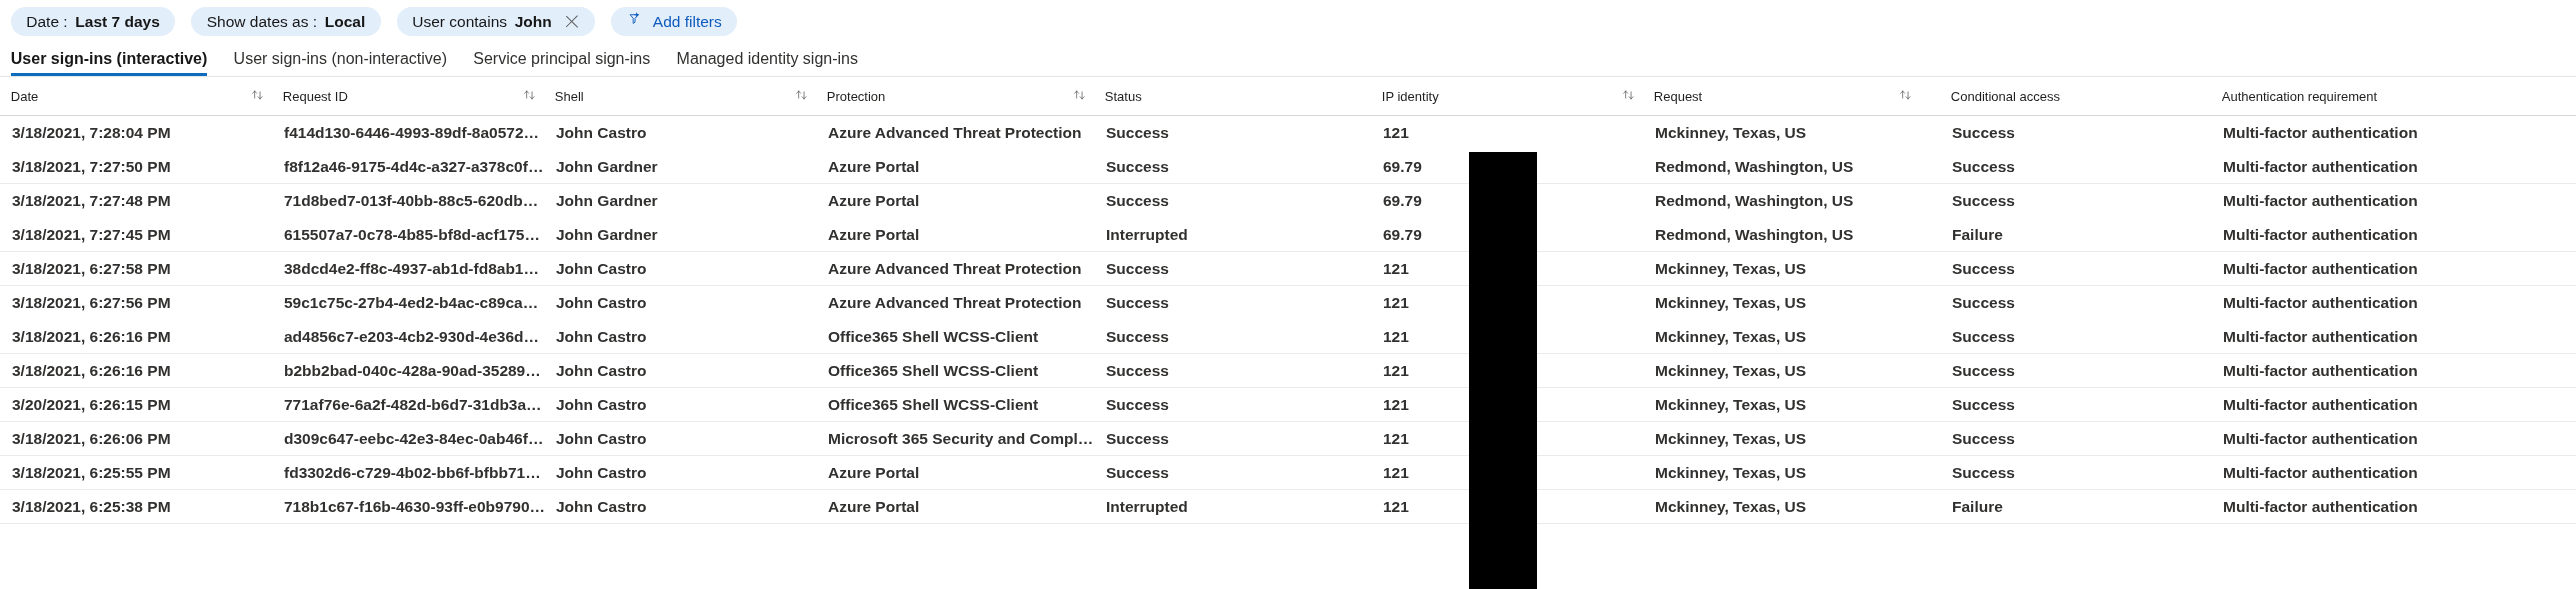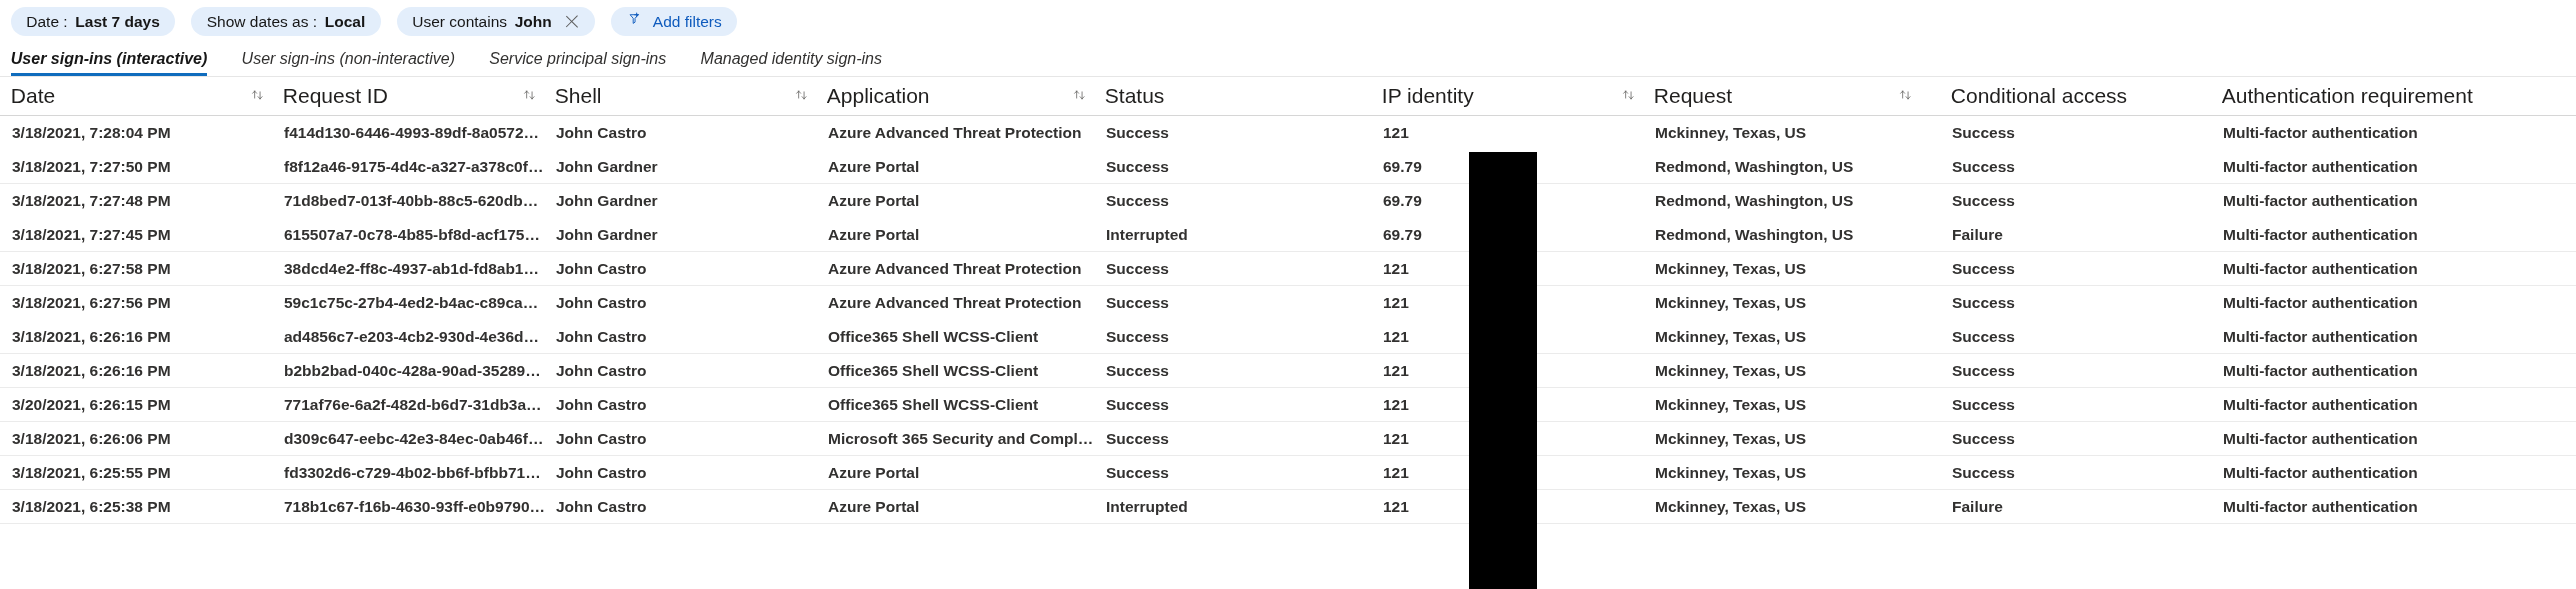--- a/index.html
+++ b/index.html
@@ -54,25 +54,24 @@
   .chip-x::before { transform: rotate(45deg); }
   .chip-x::after  { transform: rotate(-45deg); }
 
   .chip-add { color: #0f5bbd; text-align: right; }
   .add-filter-icon { display:inline-flex; align-items:center; justify-content:center; width:18.6px; height:18.6px; flex:0 0 auto; }
 
   
   .tabs {
     display: flex;
     align-items: flex-end;
-    gap: 8px;
+    gap: 0;
     height: 34px;
     padding-left: 10.8px;
     border-bottom: 0.8px solid #e6e6e6;
-    font-style: italic;
   }
   .tab {
     position: relative;
     font-size: 16px;
     color: #323130;
     padding: 0 15.5px 8.5px 0;
     margin-right: 10.8px;
     cursor: pointer;
     white-space: nowrap;
     user-select: none;
@@ -89,21 +88,21 @@
   
   .grid { width: 2576px; position: relative; }
   .grid-head {
     display: flex;
     align-items: center;
     height: 39px;
     border-bottom: 0.8px solid #d6d6d6;
     padding-left: 10.8px;
   }
   .grid-head .cell {
-    font-size: 21px;
+    font-size: 13px;
     color: #201f1e;
     font-weight: 400;
     display: flex;
     align-items: center;
     white-space: nowrap;
     overflow: hidden;
     cursor: pointer;
     user-select: none;
   }
   .sort-ico {
@@ -216,21 +215,21 @@
         <div class="cell c-user">
           <span>Shell</span>
           <span class="sort-ico">
             <svg width="15.5" height="15.5" viewBox="0 0 20 20" fill="none" xmlns="http://www.w3.org/2000/svg">
               <path d="M6 13V4M6 4L3.4 6.8M6 4l2.6 2.8" stroke="#605e5c" stroke-width="1" stroke-linecap="round" stroke-linejoin="round"></path>
               <path d="M13 5v9m0 0l2.6-2.8M13 14l-2.6-2.8" stroke="#605e5c" stroke-width="1" stroke-linecap="round" stroke-linejoin="round"></path>
             </svg>
           </span>
         </div>
         <div class="cell c-app">
-          <span>Application</span>
+          <span>Protection</span>
           <span class="sort-ico">
             <svg width="15.5" height="15.5" viewBox="0 0 20 20" fill="none" xmlns="http://www.w3.org/2000/svg">
               <path d="M6 13V4M6 4L3.4 6.8M6 4l2.6 2.8" stroke="#605e5c" stroke-width="1" stroke-linecap="round" stroke-linejoin="round"></path>
               <path d="M13 5v9m0 0l2.6-2.8M13 14l-2.6-2.8" stroke="#605e5c" stroke-width="1" stroke-linecap="round" stroke-linejoin="round"></path>
             </svg>
           </span>
         </div>
         <div class="cell c-stat">
           <span>Status</span>
         </div>

